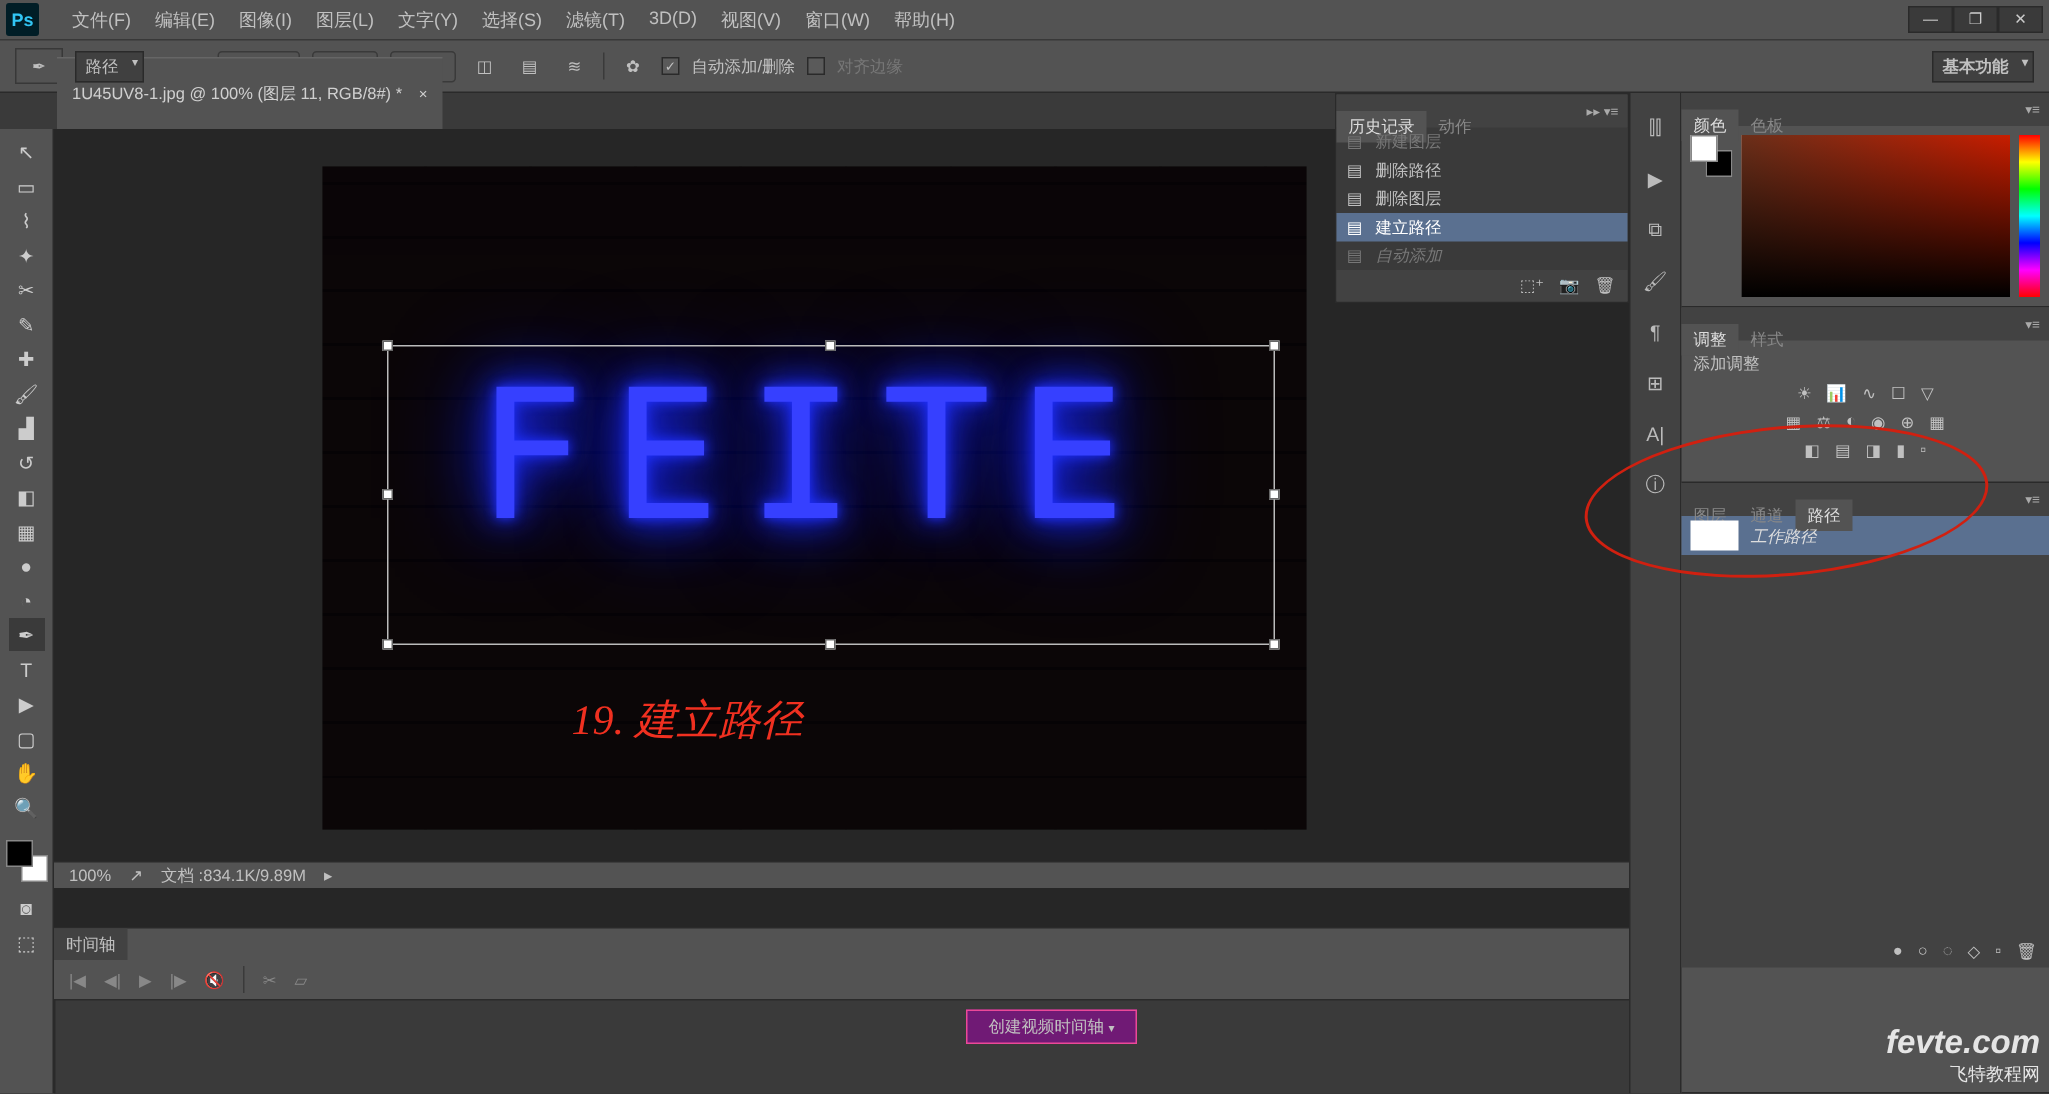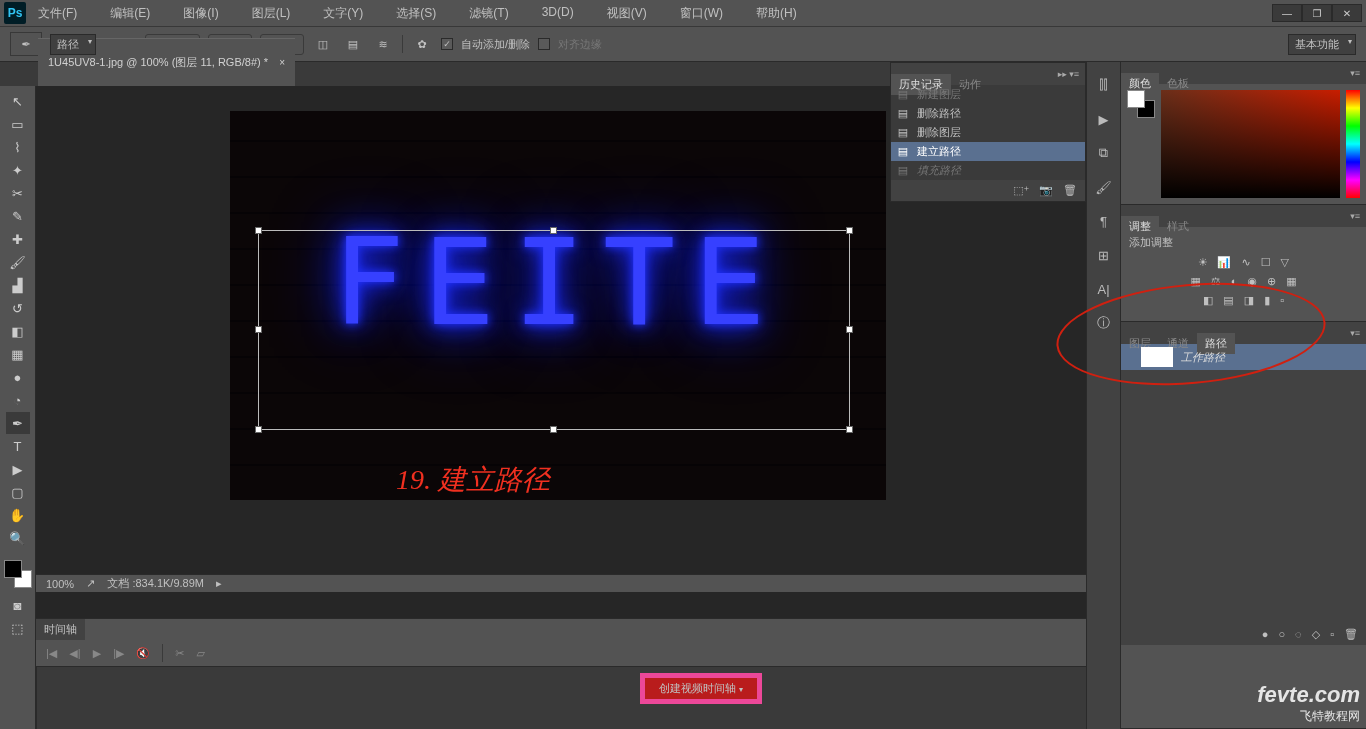--- a/index.html
+++ b/index.html
@@ -1,79 +1,79 @@
 <!DOCTYPE html>
 <html><head>
 <meta charset="utf-8">
 <style>
 * { margin:0; padding:0; box-sizing:border-box; font-family:"Microsoft YaHei",sans-serif; user-select:none; }
 body { background:#535353; width:1366px; height:729px; overflow:hidden; color:#c0c0c0; font-size:11px; position:relative; }
 .topbar { height:26px; background:#535353; display:flex; align-items:center; padding:0 4px; }
-.ps-logo { width:22px; height:22px; background:#001d26; color:#31c5f4; font-weight:bold; font-size:12px; display:flex; align-items:center; justify-content:center; border-radius:2px; margin-right:4px; }
-.menubar { display:flex; gap:17px; }
+.ps-logo { width:22px; height:22px; background:#001d26; color:#31c5f4; font-weight:bold; font-size:12px; display:flex; align-items:center; justify-content:center; border-radius:2px; margin-right:14px; }
+.menubar { display:flex; gap:0; }
 .menubar span { padding:4px 8px; font-size:12px; cursor:default; }
 .win-controls { margin-left:auto; display:flex; gap:0; }
 .win-btn { width:30px; height:18px; background:#3a3a3a; border:1px solid #2a2a2a; display:flex; align-items:center; justify-content:center; color:#ccc; font-size:10px; }
 .optbar { height:36px; background:#535353; border-top:1px solid #383838; border-bottom:1px solid #2a2a2a; display:flex; align-items:center; padding:0 10px; gap:8px; }
 .tool-thumb { width:32px; height:24px; border:1px solid #383838; display:flex; align-items:center; justify-content:center; }
 .opt-sel { background:#404040; border:1px solid #2a2a2a; padding:2px 16px 2px 6px; font-size:11px; position:relative; }
 .opt-sel::after { content:"▾"; position:absolute; right:3px; font-size:8px; }
 .opt-btn { background:#535353; border:1px solid #3a3a3a; padding:2px 10px; font-size:11px; border-radius:3px; }
 .icon-btn { width:22px; height:22px; display:flex; align-items:center; justify-content:center; border:1px solid transparent; }
-.right-dd { margin-left:auto; }
+.right-dd { margin-left:auto;font-weight:bold; }
 .doc-tab-row { height:24px; background:#3a3a3a; display:flex; align-items:flex-end; padding-left:38px; }
 .doc-tab { background:#535353; padding:16px 10px; font-size:11px; color:#d0d0d0; border-top:1px solid #666; }
 .doc-close { margin-left:8px; font-size:10px; }
 .workspace { position:absolute; top:86px; left:0; right:0; bottom:0; display:flex; }
 .toolbox { width:36px; background:#535353; border-right:1px solid #2a2a2a; display:flex; flex-direction:column; align-items:center; padding-top:4px; gap:0; }
 .tool { width:24px; height:22px; display:flex; align-items:center; justify-content:center; color:#ccc; font-size:13px; margin-bottom:1px; }
 .tool.sel { background:#3a3a3a; }
 .color-swatches { margin-top:10px; position:relative; width:28px; height:28px; }
 .sw-fg { position:absolute; top:0; left:0; width:18px; height:18px; background:#000; border:1px solid #888; }
 .sw-bg { position:absolute; bottom:0; right:0; width:18px; height:18px; background:#fff; border:1px solid #888; }
 .canvas-area { flex:1; background:#262626; position:relative; overflow:hidden; }
-.canvas-img { position:absolute; left:194px; top:25px; width:656px; height:389px; background:#0a0608; }
+.canvas-img { position:absolute; left:179px; top:25px; width:656px; height:442px; background:#0a0608; }
 .brick { position:absolute; inset:0; background:
  repeating-linear-gradient(0deg,#0d0806 0 34px,#000 34px 36px),
  repeating-linear-gradient(90deg,transparent 0 68px,#000 68px 70px);
  opacity:0.35; }
 .neon { position:absolute; left:50%; top:44%; transform:translate(-50%,-50%); font-size:120px; font-family:monospace; color:#3640ff; font-weight:200; letter-spacing:18px;
  text-shadow:0 0 8px #2030ff,0 0 20px #2030ff,0 0 40px #1020ff,0 0 70px #0818ff; }
 .sel-box { position:absolute; left:222px; top:144px; width:592px; height:200px; border:1px solid #bbb; }
 .hdl { position:absolute; width:7px; height:7px; background:#fff; border:1px solid #666; }
 .h-tl{top:-4px;left:-4px}.h-tr{top:-4px;right:-4px}.h-bl{bottom:-4px;left:-4px}.h-br{bottom:-4px;right:-4px}
 .h-t{top:-4px;left:50%;margin-left:-4px}.h-b{bottom:-4px;left:50%;margin-left:-4px}.h-l{left:-4px;top:50%;margin-top:-4px}.h-r{right:-4px;top:50%;margin-top:-4px}
 .annot { position:absolute; left:154px; top:350px; color:#f03020; font-size:28px; font-family:"KaiTi",cursive; font-style:italic;margin-left:12px; }
 .status { position:absolute; bottom:137px; left:0; right:0; height:18px; background:#535353; border-top:1px solid #2a2a2a; display:flex; align-items:center; padding:0 10px; font-size:11px; gap:12px; }
 .timeline-panel { position:absolute; bottom:0; left:0; right:0; height:111px; background:#535353; border-top:1px solid #2a2a2a; }
 .tl-tab { padding:3px 8px; background:#424242; display:inline-block; font-size:11px; }
 .tl-body { height:88px; background:#3a3a3a; margin:0; border:1px solid #2a2a2a; position:relative; }
 .tl-ctrl { display:flex; gap:12px; padding:4px 10px; align-items:center; color:#888; }
 .tl-bot { text-align:center; padding:6px; }
-.tl-create { background:#b91c1c; border:5px solid #ec4899; padding:3px 14px; font-size:11px; display:inline-block; }
+.tl-create { background:#701a75; border:1px solid #ec4899; padding:3px 14px; font-size:11px; display:inline-block; }
 .sep { width:1px; height:18px; background:#3a3a3a; }
 .right-dock { position:absolute; top:62px; right:0; width:280px; bottom:0; display:flex; }
 .dock-strip { width:34px; background:#424242; border-left:1px solid #2a2a2a; display:flex; flex-direction:column; align-items:center; padding-top:12px; gap:12px; }
 .dock-icon { width:22px; height:22px; display:flex; align-items:center; justify-content:center; color:#bbb; font-size:13px; }
 .panels { flex:1; background:#535353; border-left:1px solid #2a2a2a; display:flex; flex-direction:column; }
 .panel { border-bottom:1px solid #2a2a2a; }
 .panel-tabs { display:flex; background:#424242; height:22px; align-items:center; }
 .panel-tab { padding:3px 8px; font-size:11px; color:#888;margin-top:21px; }
 .panel-tab.act { background:#535353; color:#ddd; }
 .panel-mnu { margin-left:auto; padding:0 6px; font-size:9px; color:#aaa; }
 .color-body { height:120px; display:flex; padding:6px; gap:6px; }
 .mini-sw { position:relative; width:28px; height:28px; }
 .msw-a { position:absolute; top:0; left:0; width:18px; height:18px; background:#fff; border:1px solid #888; }
 .msw-b { position:absolute; bottom:0; right:0; width:18px; height:18px; background:#000; border:1px solid #888; }
 .grad-pick { flex:1; height:108px; background:linear-gradient(to bottom,#c85830,#000),linear-gradient(to right,#888,#ff5500); background-blend-mode:multiply; position:relative; }
 .hue-strip { width:14px; height:108px; background:linear-gradient(to bottom,#f00,#ff0,#0f0,#0ff,#00f,#f0f,#f00); }
 .adj-body { padding:8px; }
 .adj-row { display:flex; gap:10px; justify-content:center; margin:6px 0; }
 .paths-body { background:#424242; min-height:280px; }
-.path-item { background:#5a7090; padding:3px 20px; display:flex; align-items:center; gap:8px; color:#ddd; font-size:11px; font-style:italic; }
+.path-item { background:#5a7090; padding:3px 6px; display:flex; align-items:center; gap:8px; color:#ddd; font-size:11px; font-style:italic; }
 .path-thumb { width:32px; height:20px; background:#fff; }
 .hist-panel { position:absolute; top:62px; right:280px; width:196px; background:#424242; border:1px solid #2a2a2a; }
 .hist-body { background:#3a3a3a; }
 .hist-row { display:flex; align-items:center; padding:2px 4px; gap:6px; font-size:11px; }
 .hist-row.sel { background:#5a7090; color:#fff; }
 .hist-row.dim { color:#777; }
 .hist-ico { width:16px; text-align:center; }
 .hist-foot { display:flex; justify-content:flex-end; gap:10px; padding:4px 8px; background:#424242; }
 .annot-circle { position:absolute; right:40px; top:284px; width:270px; height:100px; border:2px solid #d02010; border-radius:50%; transform:rotate(-5deg); pointer-events:none; }
 .watermark { position:absolute; right:6px; bottom:4px; color:#fff; font-family:Arial; text-align:right; opacity:0.85; }
@@ -235,21 +235,21 @@
     <div class="hist-row">
         <span class="hist-ico">▤</span>
         <span>删除图层</span>
       </div>
     <div class="hist-row sel">
         <span class="hist-ico">▤</span>
         <span>建立路径</span>
       </div>
     <div class="hist-row dim">
         <span class="hist-ico">▤</span>
-        <span style="font-style:italic">填充路径</span>
+        <span style="font-style:italic">自动添加</span>
       </div>
   </div>
   <div class="hist-foot">
     <span>⬚⁺</span>
     <span>📷</span>
     <span>🗑</span>
   </div>
 </div>
 
 <div class="right-dock">

